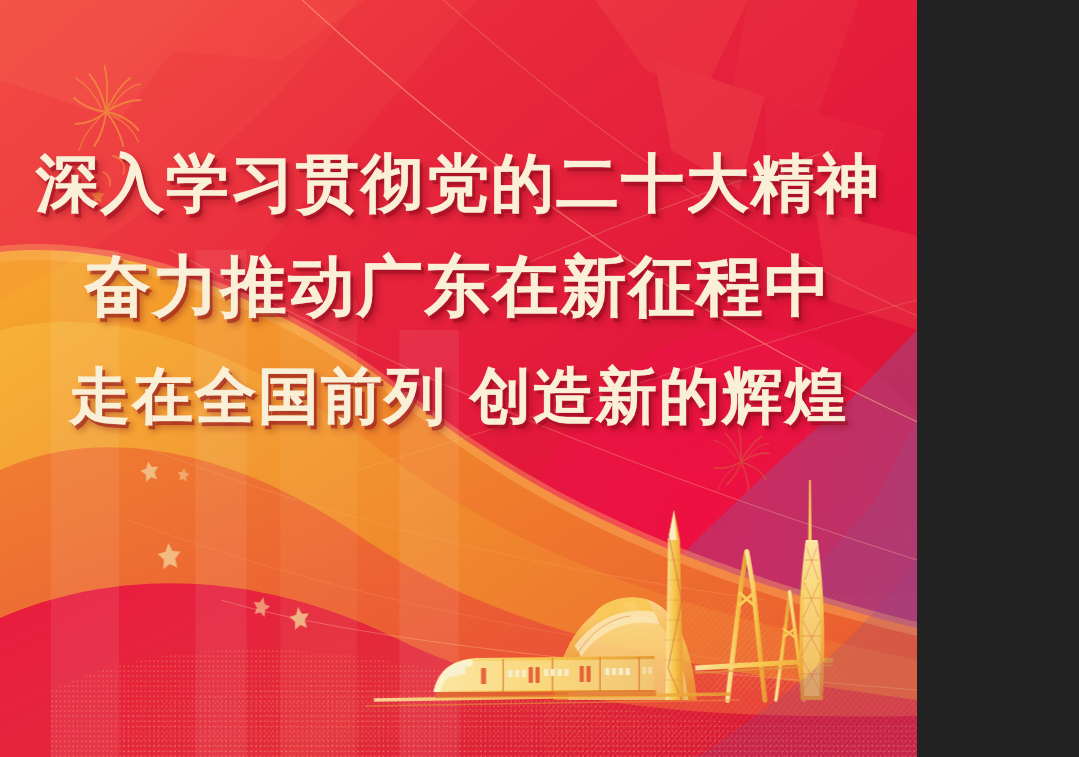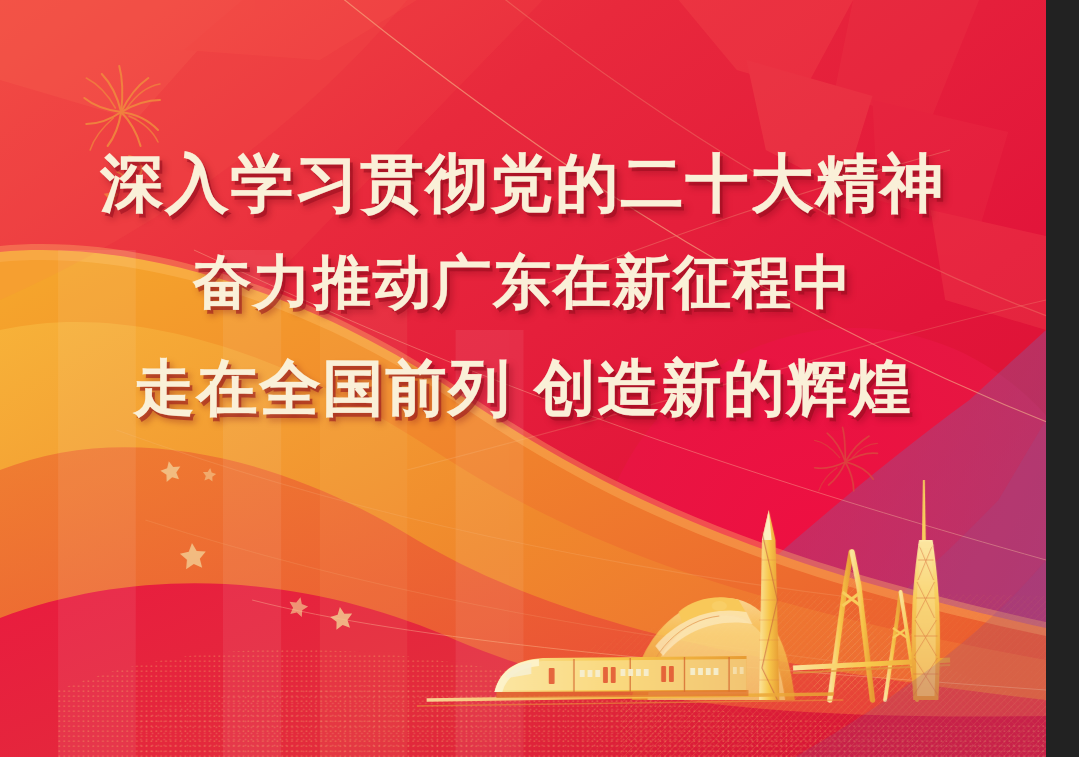--- a/index.html
+++ b/index.html
@@ -1,20 +1,20 @@
 <!DOCTYPE html>
 <html><head>
 <meta charset="utf-8">
 <title>Banner</title>
 <style>
   html,body{margin:0;padding:0;background:#222;}
   *{box-sizing:border-box;}
   #poster{
     position:relative;
-    width:1046px;height:757px;
+    width:917px;height:757px;
     overflow:hidden;
     font-family:"Liberation Sans","DejaVu Sans",sans-serif;
     background:#e8293c;
     user-select:none;
   }
   .layer{position:absolute;inset:0;width:100%;height:100%;}
   svg.layer{display:block;}
 
   
   #slogan{
@@ -32,21 +32,21 @@
     font-size:62px;
     line-height:1.0;
     letter-spacing:2px;
     white-space:nowrap;
     text-shadow:
       3px 4px 0 rgba(150,12,30,.55),
       5px 6px 7px rgba(120,8,22,.40);
     -webkit-text-stroke:0.5px rgba(250,240,216,.6);
   }
   .slogan-line.l1{font-size:63px;margin-bottom:38px;}
-  .slogan-line.l2{font-size:58px;margin-bottom:38px;}
+  .slogan-line.l2{font-size:66px;margin-bottom:38px;}
   .slogan-line.l3{font-size:61px;margin-top:46px;}
 
   
   .vh{position:absolute;width:1px;height:1px;overflow:hidden;clip:rect(0 0 0 0);}
 </style>
 </head>
 <body>
 
 <div id="poster">
 

